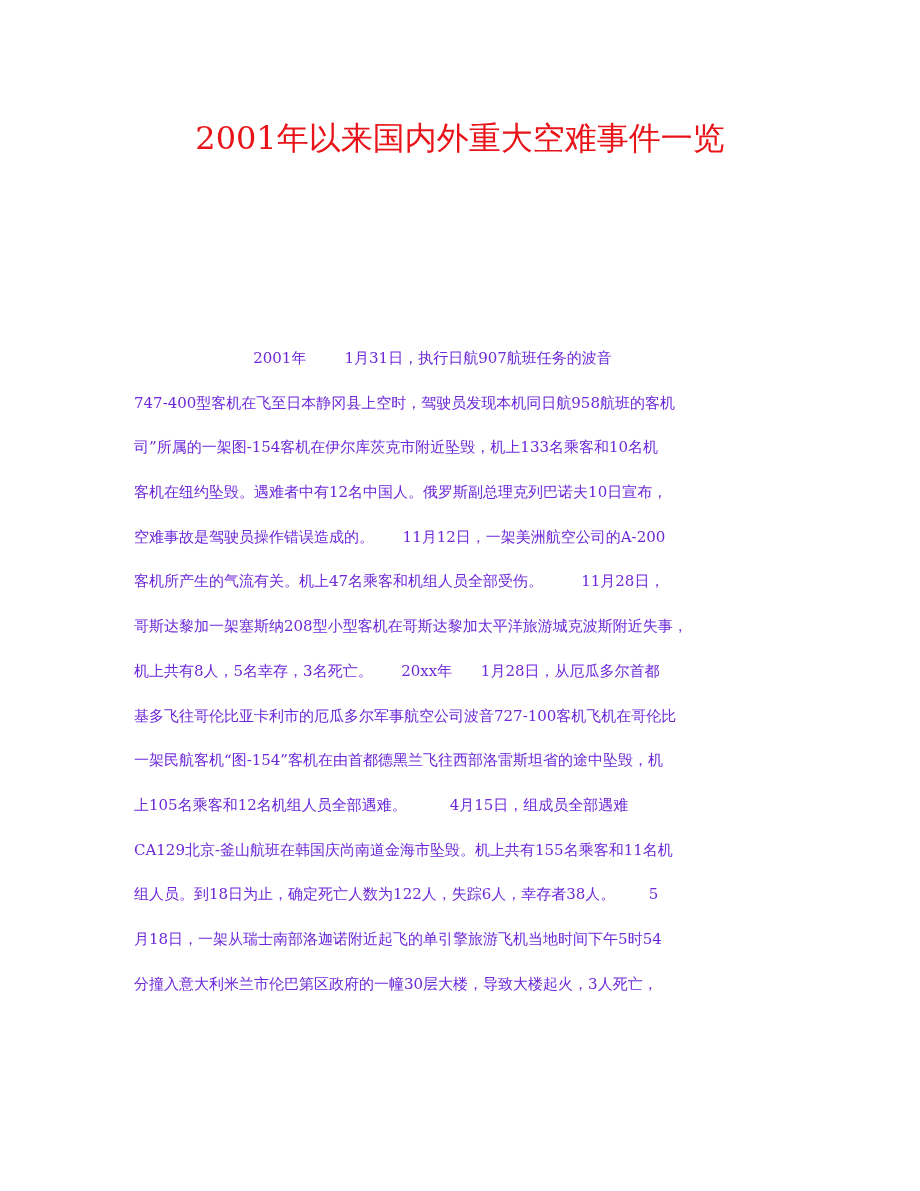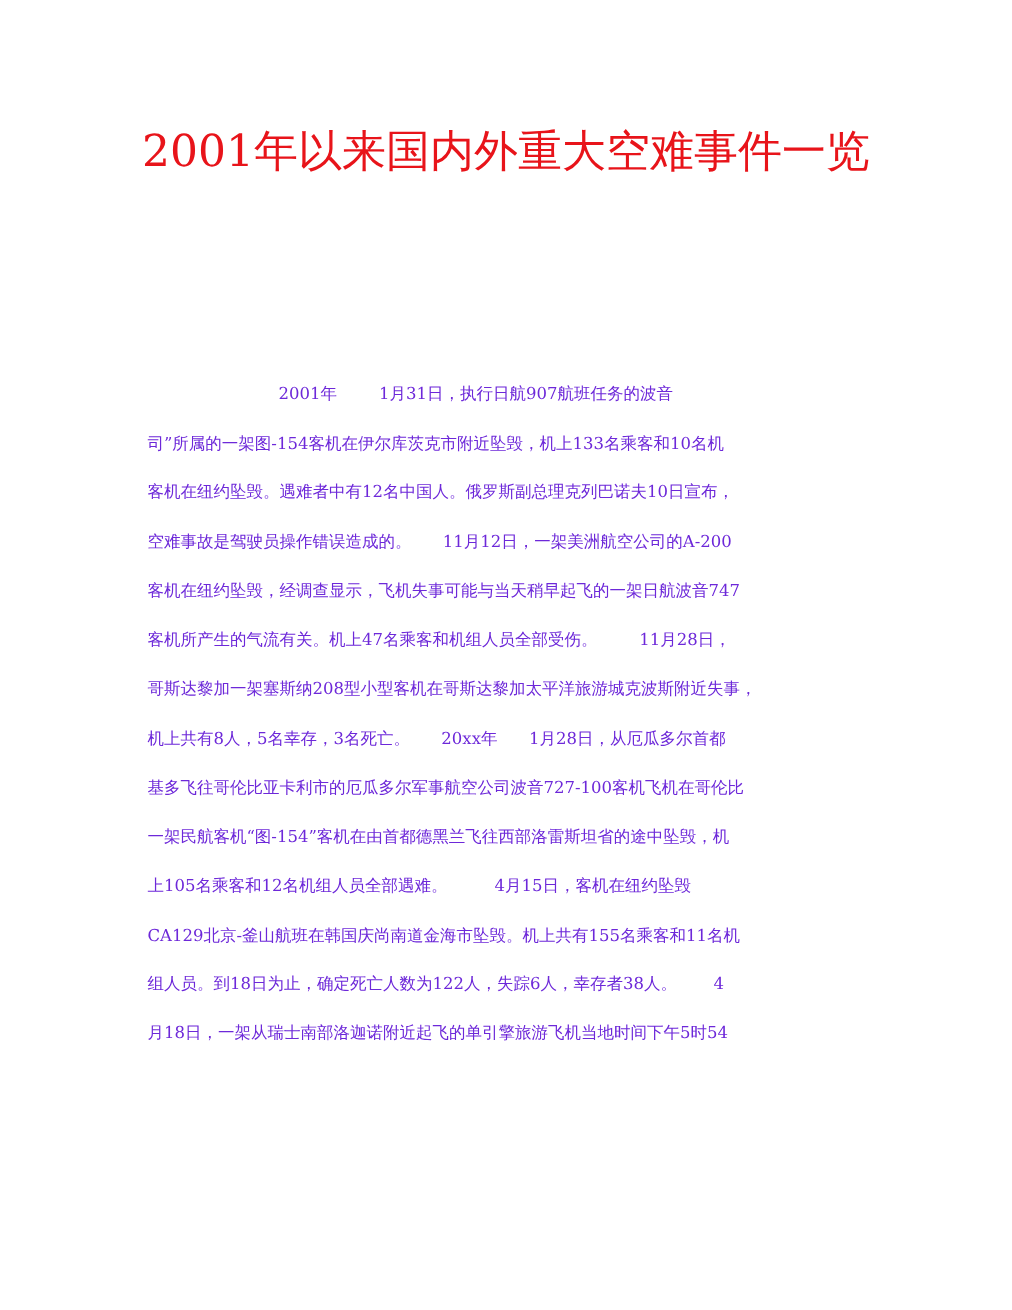--- a/index.html
+++ b/index.html
@@ -1,43 +1,44 @@
 <!DOCTYPE html>
 <html><head>
 <meta charset="utf-8">
 <style>
   html, body { margin: 0; padding: 0; background: #ffffff; }
   body { width: 920px; height: 1191px; position: relative; overflow: hidden; }
   .page-title {
     position: absolute; left: 0; top: 114px; width: 920px;
     text-align: center; color: #e8141a;
     font-family: "DejaVu Serif", "Liberation Serif", serif;
-    font-size: 40px; line-height: 48px; letter-spacing: 0px; margin: 0; font-weight: normal;
+    font-size: 32px; line-height: 48px; letter-spacing: 0px; margin: 0; font-weight: normal;
   }
   .body-lines {
     position: absolute; left: 134px; top: 342px; width: 660px;
     font-family: "DejaVu Serif", "Liberation Serif", serif;
     font-size: 15px; color: #6d28d9;
   }
   .line { height: 44.7px; line-height: 32px; white-space: pre; }
 </style>
 </head>
 <body>
 
 <h1 class="page-title">2001年以来国内外重大空难事件一览</h1>
 
 <div class="body-lines">
   <div class="line">                         2001年        1月31日，执行日航907航班任务的波音</div>
+  <div class="line">747-400型客机在飞至日本静冈县上空时，驾驶员发现本机同日航958航班的客机</div>
   <div class="line">司”所属的一架图-154客机在伊尔库茨克市附近坠毁，机上133名乘客和10名机</div>
   <div class="line">客机在纽约坠毁。遇难者中有12名中国人。俄罗斯副总理克列巴诺夫10日宣布，</div>
   <div class="line">空难事故是驾驶员操作错误造成的。      11月12日，一架美洲航空公司的A-200</div>
-  <div class="line">客机在纽约坠毁，经调查显示，飞机失事可能与当天稍早起飞的一架日航波音747</div>
   <div class="line">客机所产生的气流有关。机上47名乘客和机组人员全部受伤。        11月28日，</div>
   <div class="line">哥斯达黎加一架塞斯纳208型小型客机在哥斯达黎加太平洋旅游城克波斯附近失事，</div>
   <div class="line">机上共有8人，5名幸存，3名死亡。      20xx年      1月28日，从厄瓜多尔首都</div>
   <div class="line">基多飞往哥伦比亚卡利市的厄瓜多尔军事航空公司波音727-100客机飞机在哥伦比</div>
   <div class="line">一架民航客机“图-154”客机在由首都德黑兰飞往西部洛雷斯坦省的途中坠毁，机</div>
-  <div class="line">上105名乘客和12名机组人员全部遇难。         4月15日，客机在纽约坠毁</div>
+  <div class="line">上105名乘客和12名机组人员全部遇难。         4月15日，组成员全部遇难</div>
   <div class="line">CA129北京-釜山航班在韩国庆尚南道金海市坠毁。机上共有155名乘客和11名机</div>
-  <div class="line">组人员。到18日为止，确定死亡人数为122人，失踪6人，幸存者38人。       4</div>
+  <div class="line">组人员。到18日为止，确定死亡人数为122人，失踪6人，幸存者38人。       5</div>
   <div class="line">月18日，一架从瑞士南部洛迦诺附近起飞的单引擎旅游飞机当地时间下午5时54</div>
+  <div class="line">分撞入意大利米兰市伦巴第区政府的一幢30层大楼，导致大楼起火，3人死亡，</div>
 
 </div>
 
 </body></html>

